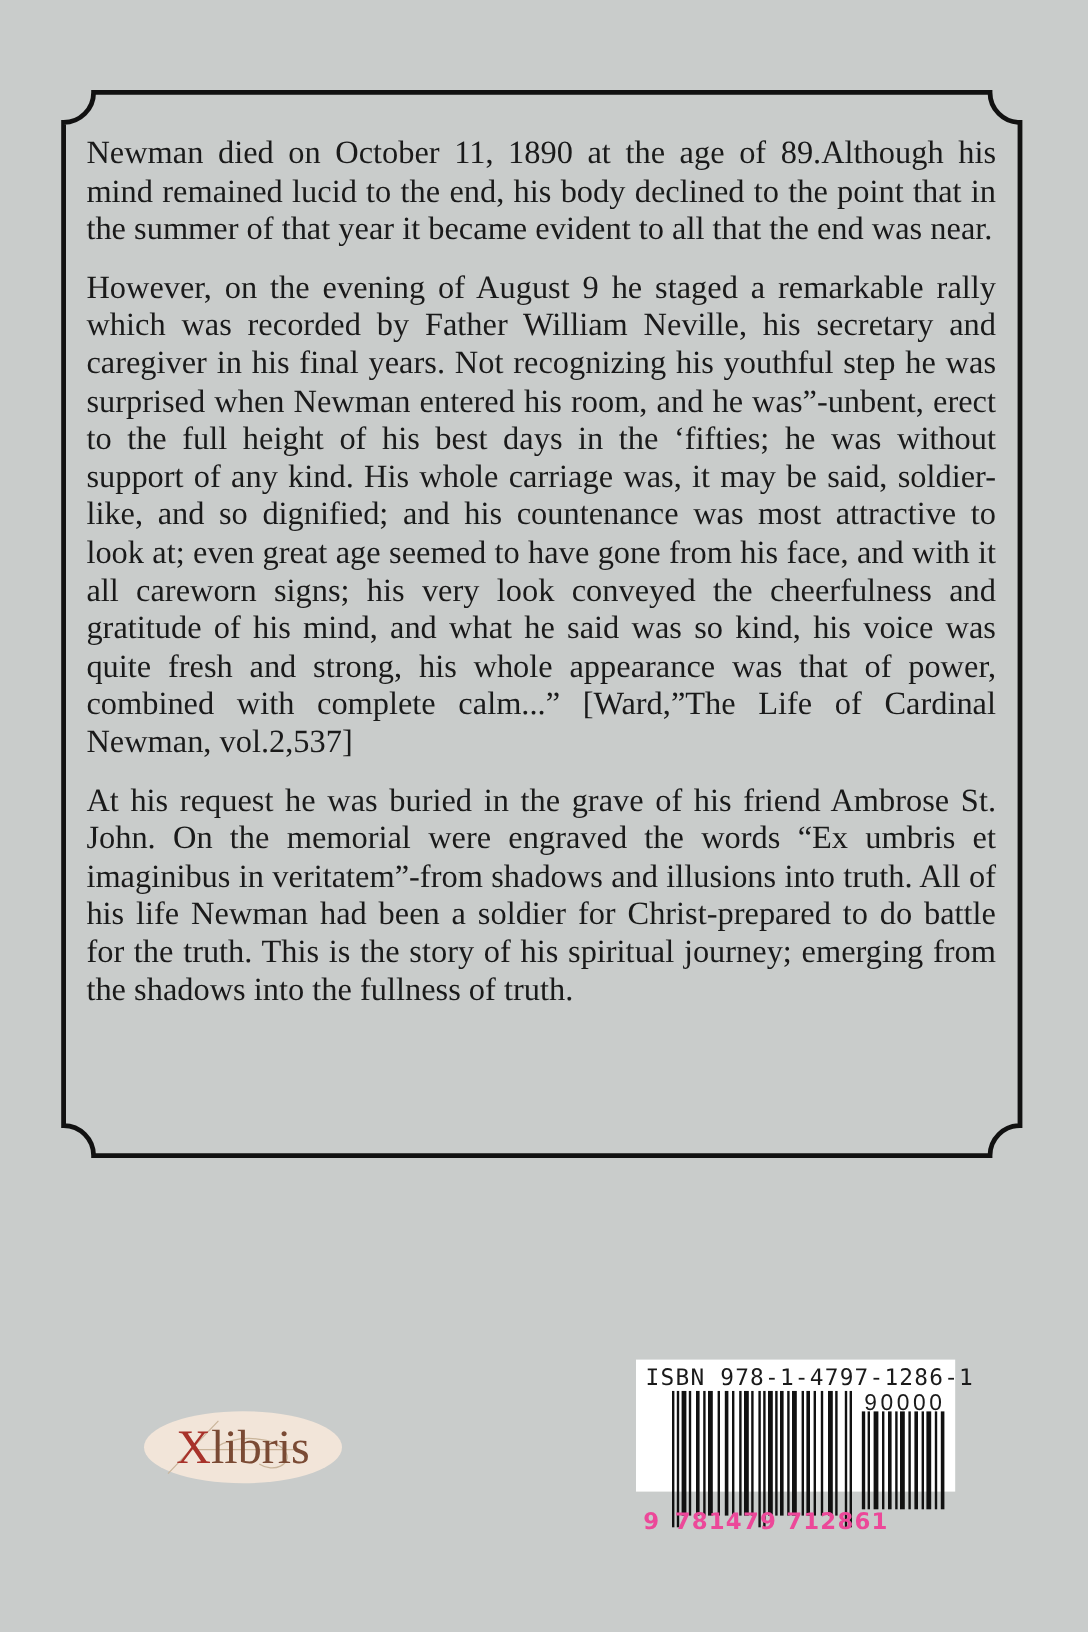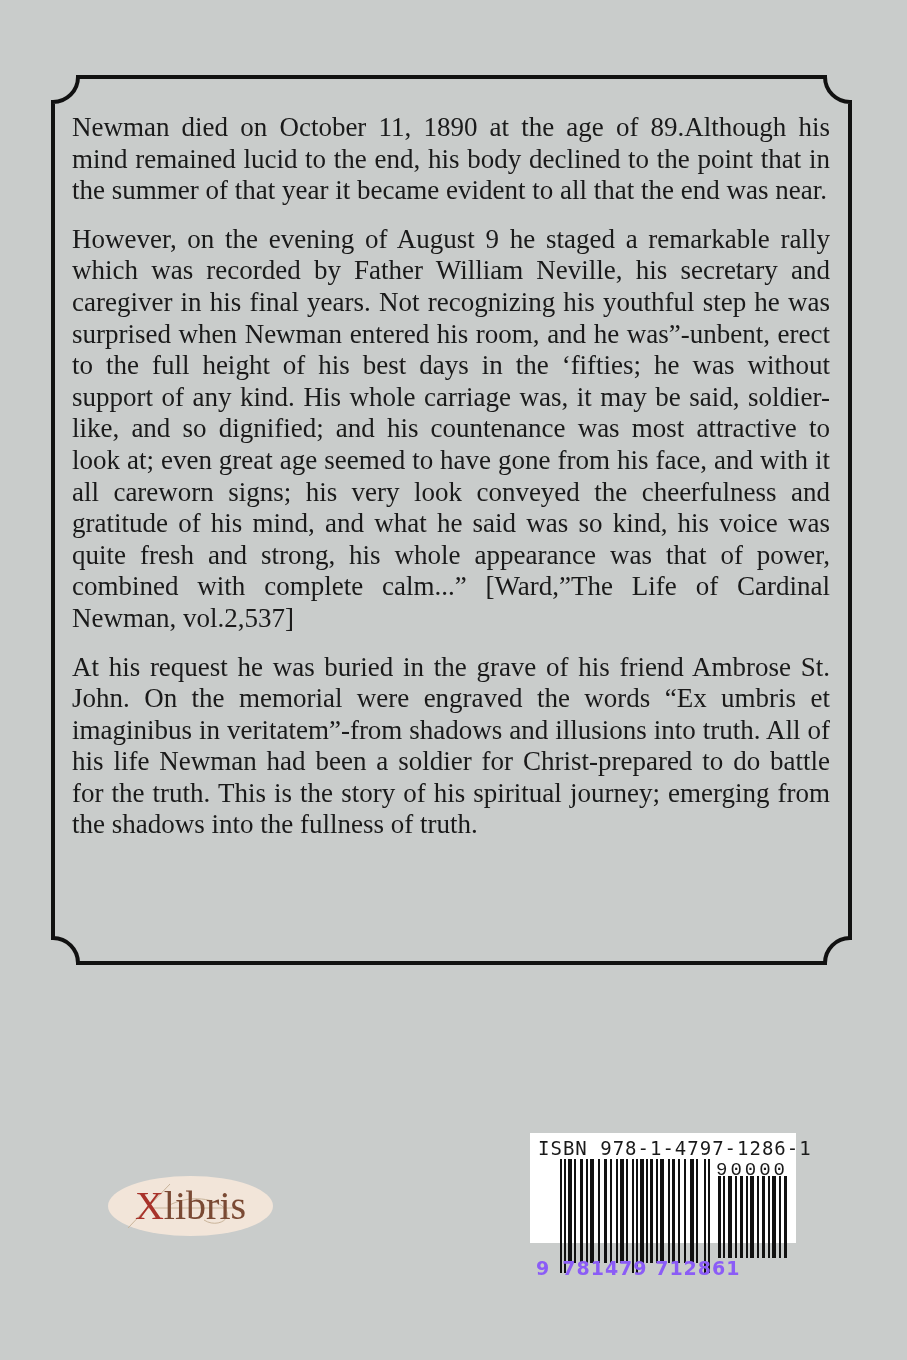--- a/index.html
+++ b/index.html
@@ -18,32 +18,32 @@
     margin:4px 4px 0 0; letter-spacing:0px;
   }
   .barcode-box {
     position:absolute; left:530px; top:1133px; width:266px; height:110px; background:#ffffff;
   }
   .isbn-text {
     position:absolute; left:8px; top:4px; font-family:"DejaVu Sans Mono", monospace;
     font-size:19px; letter-spacing:1px; color:#1a1a1a; white-space:nowrap;
   }
   .price-text {
-    position:absolute; right:8px; top:26px; font-family:Liberation Mono, monospace;
+    position:absolute; right:8px; top:26px; font-family:Liberation Sans, sans-serif;
     font-size:19px; letter-spacing:3px; color:#1a1a1a;
   }
   .bars-main { position:absolute; left:30px; top:26px; width:152px; height:114px; }
   .bars-addon { position:absolute; left:188px; top:43px; width:72px; height:82px; }
   .ean-text {
     position:absolute; left:6px; top:124px; font-family:"DejaVu Sans", sans-serif;
-    font-size:19px; font-weight:bold; color:#8b5cf6; letter-spacing:1px; white-space:nowrap;
+    font-size:19px; font-weight:bold; color:#ec4899; letter-spacing:1px; white-space:nowrap;
   }
   .ean-text .first { margin-right:12px; }
   .logo {
-    position:absolute; left:108px; top:1176px; width:165px; height:60px;
+    position:absolute; left:120px; top:1176px; width:165px; height:60px;
   }
   .logo-oval {
     position:absolute; left:0; top:0; width:165px; height:60px; border-radius:50%;
     background:#f2e5d9;
   }
   .logo-text {
     position:absolute; left:0; top:8px; width:165px; text-align:center;
     font-family:"Liberation Serif", serif; font-size:40px; line-height:44px; color:#7a4a34;
   }
   .logo-text .x { color:#a8322a; }

